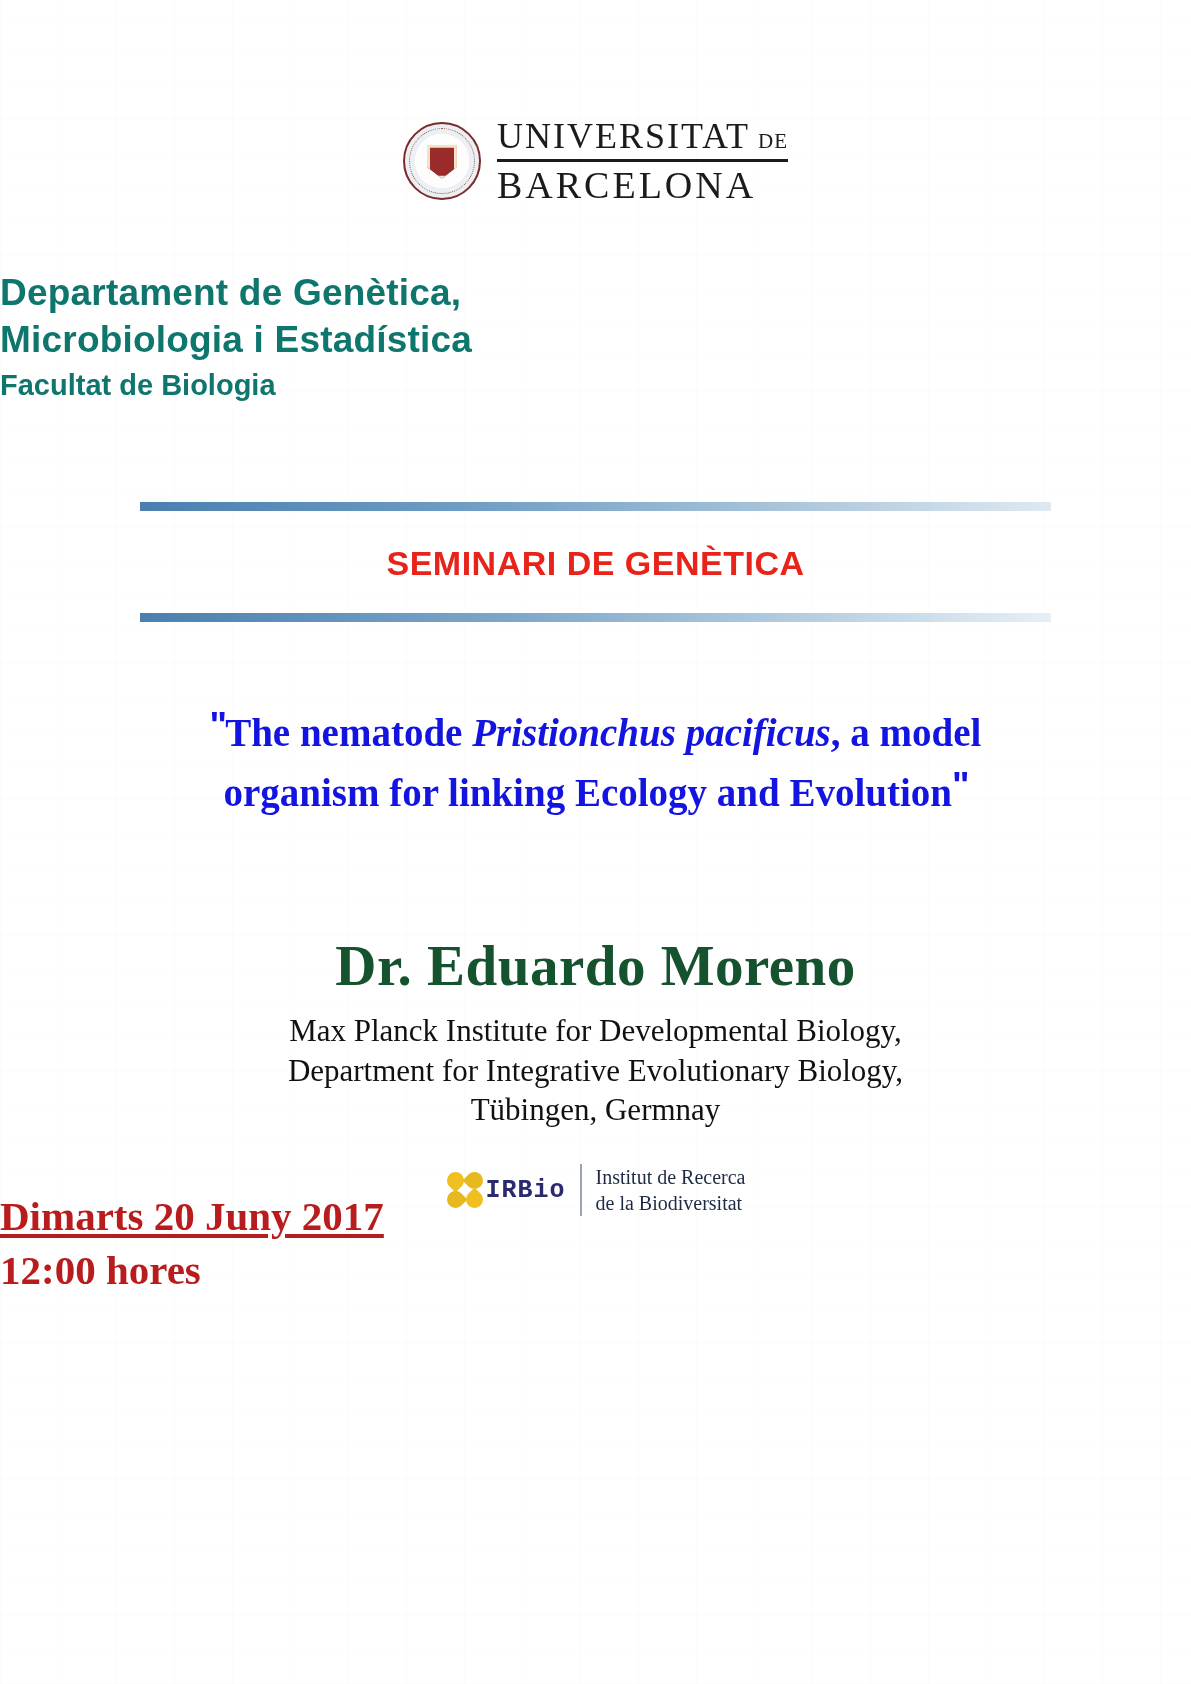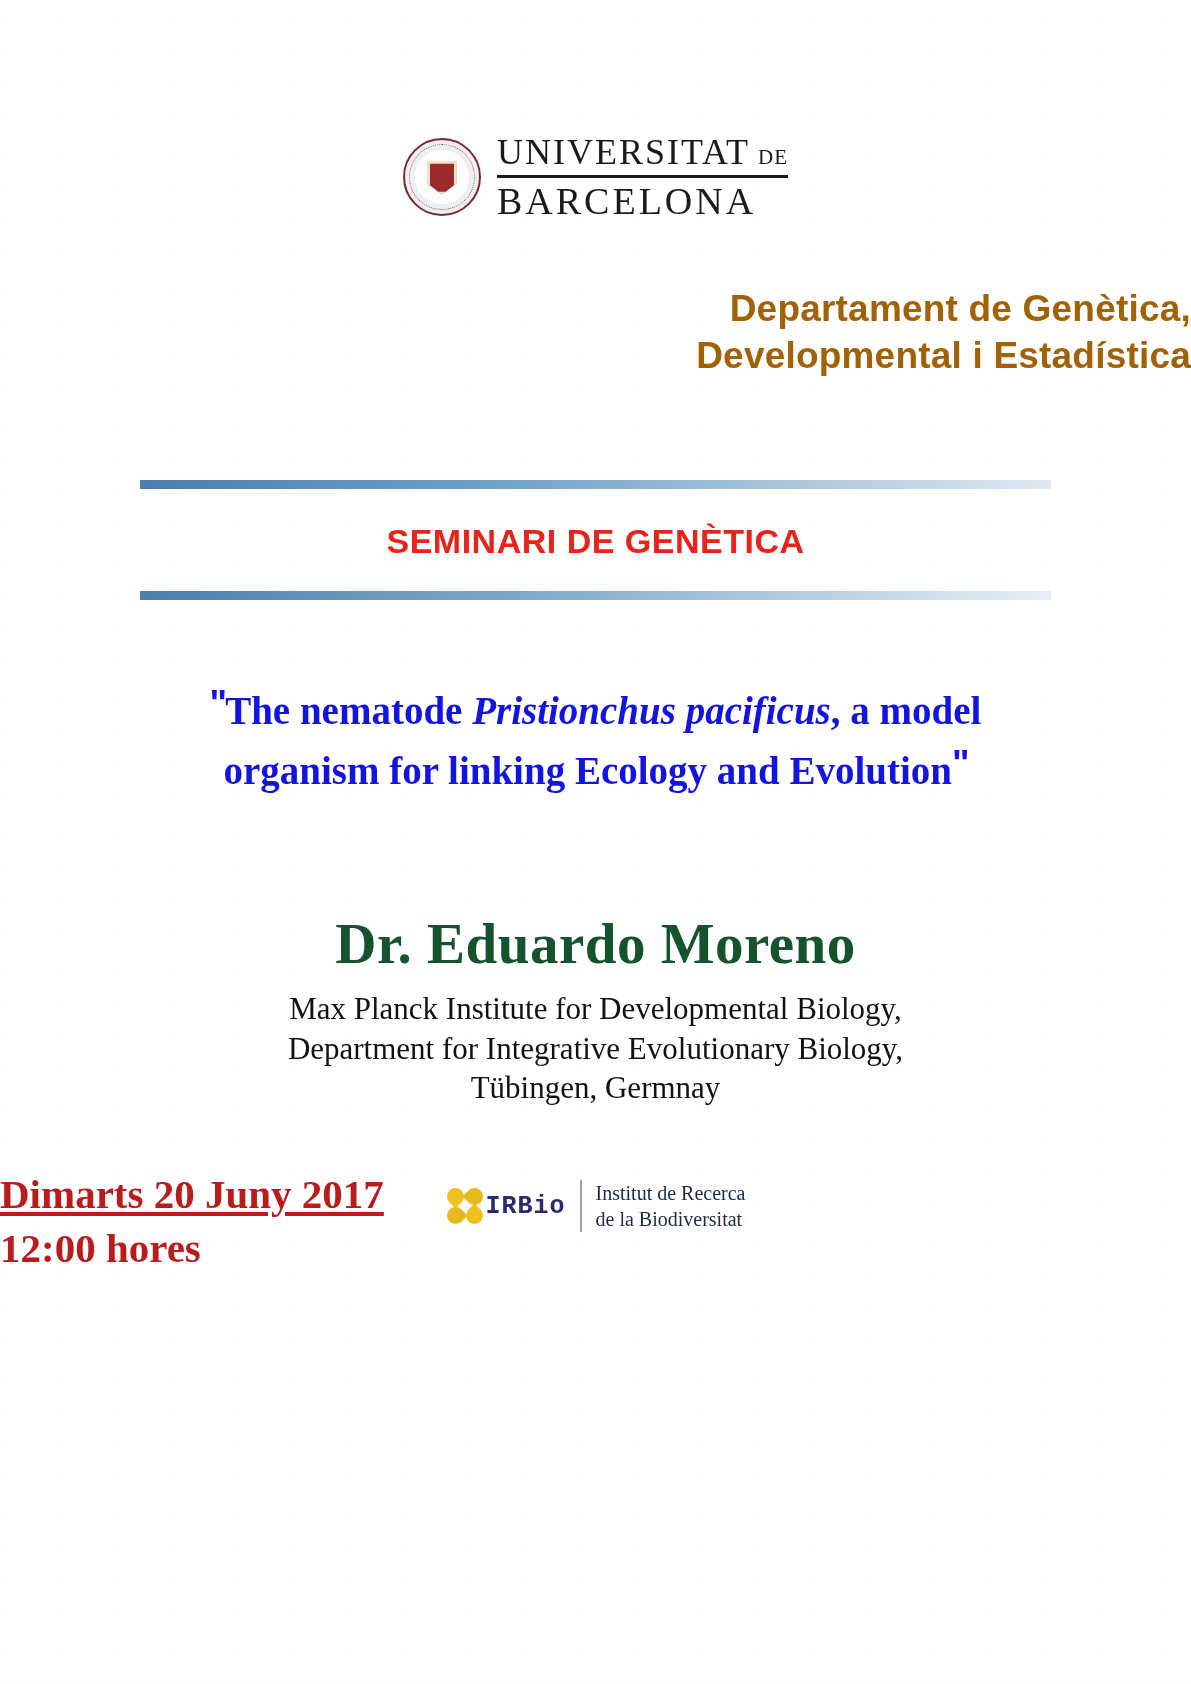--- a/index.html
+++ b/index.html
@@ -22,21 +22,20 @@
     opacity: 0.30;
     background-image:
       repeating-linear-gradient(0deg, rgba(120,130,160,0.08) 0px, rgba(120,130,160,0.08) 1px, transparent 1px, transparent 34px),
       repeating-linear-gradient(90deg, rgba(120,130,160,0.07) 0px, rgba(120,130,160,0.07) 1px, transparent 1px, transparent 58px);
   }
   .page {
     position: relative;
     width: 1191px;
     height: 1232px;
     z-index: 2;
-    margin-top: 16px;
   }
 
   
   .ub-logo {
     display: flex;
     align-items: center;
     justify-content: center;
     gap: 16px;
     padding-top: 118px;
   }
@@ -91,22 +90,22 @@
   }
   .ub-line2 {
     font-family: "Liberation Serif", serif;
     font-size: 38px;
     letter-spacing: 3px;
   }
 
   
   .dept {
     margin-top: 66px;
-    text-align: right;
-    color: #a16207;
+    text-align: left;
+    color: #0f766e;
     font-weight: bold;
   }
   .dept-l1, .dept-l2 {
     font-size: 37px;
     line-height: 1.27;
     letter-spacing: 0.2px;
   }
   .dept-l3 {
     font-size: 29px;
     margin-top: 5px;
@@ -267,21 +266,22 @@
         <span>UNIVERSITAT</span>
         <span class="de">DE</span>
       </div>
       <div class="ub-rule"></div>
       <div class="ub-line2">BARCELONA</div>
     </div>
   </div>
 
   <div class="dept">
     <div class="dept-l1">Departament de Genètica,</div>
-    <div class="dept-l2">Developmental i Estadística</div>
+    <div class="dept-l2">Microbiologia i Estadística</div>
+    <div class="dept-l3">Facultat de Biologia</div>
   </div>
 
   <div class="banner">
     <div class="bar"></div>
     <div class="banner-title">SEMINARI DE GENÈTICA</div>
     <div class="bar bottom"></div>
   </div>
 
   <div class="talk-title">
     <span class="qmark">"</span><span>The nematode </span><em>Pristionchus pacificus</em><span>, a model organism for linking Ecology and Evolution</span><span class="qmark">"</span>

